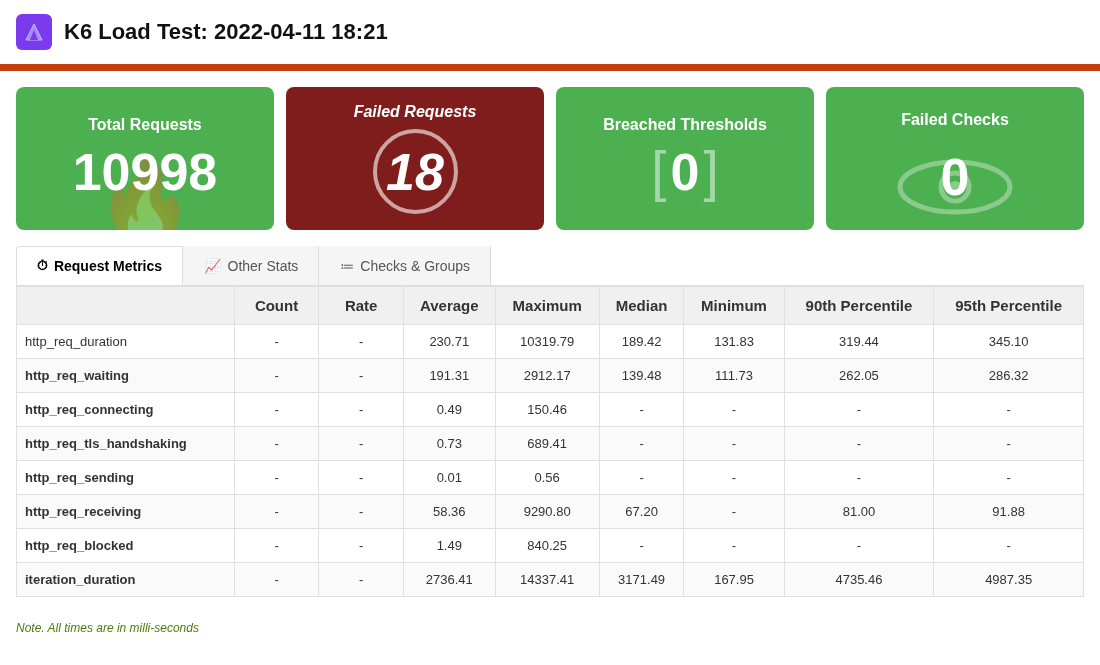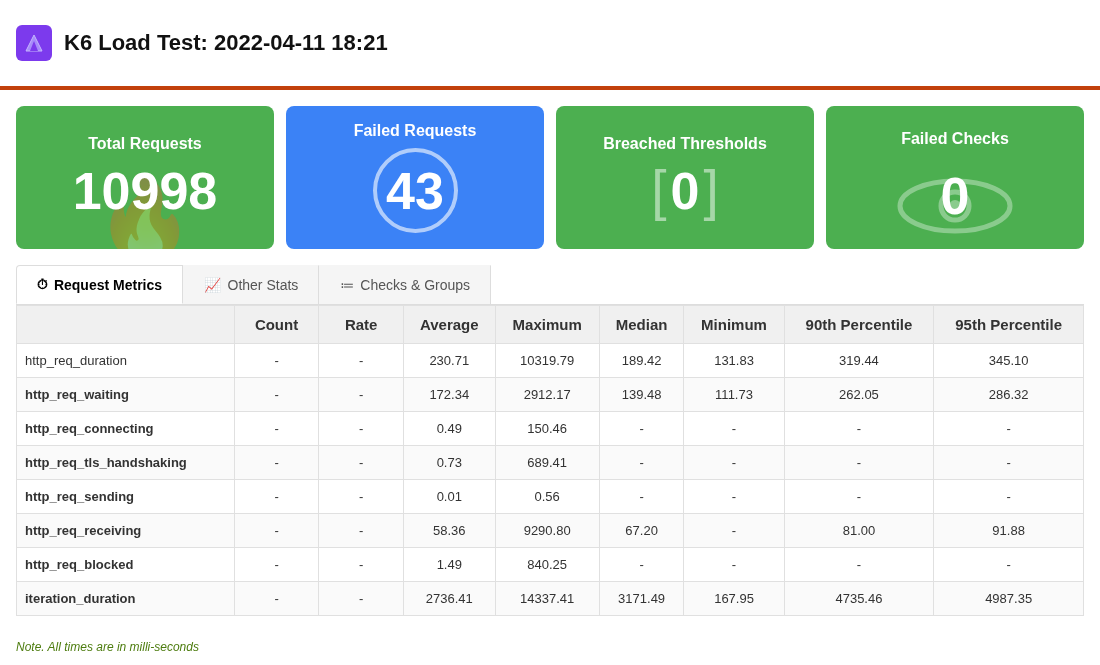--- a/index.html
+++ b/index.html
@@ -1,28 +1,28 @@
 <!DOCTYPE html>
 <html><head>
   <meta charset="utf-8">
   <style>
     * { box-sizing: border-box; margin: 0; padding: 0; }
     body { font-family: Arial, sans-serif; background: #fff; color: #333; font-size: 14px; width: 1100px; }
 
     
-    .header { display: flex; align-items: center; padding: 25px 16px; border-bottom: 4px solid #c2410c; }
+    .header { display: flex; align-items: center; padding: 14px 16px; border-bottom: 7px solid #c2410c; }
     .header-logo { width: 36px; height: 36px; background: #7c3aed; border-radius: 6px; display: flex; align-items: center; justify-content: center; margin-right: 12px; }
     .header-logo svg { width: 24px; height: 24px; }
     .header-title { font-size: 22px; font-weight: bold; color: #111; }
 
     
     .stats-row { display: flex; gap: 12px; padding: 16px; }
     .stat-card { flex: 1; border-radius: 8px; padding: 16px; display: flex; flex-direction: column; align-items: center; justify-content: center; min-height: 130px; position: relative; overflow: hidden; }
     .stat-card.green { background: #4caf50; }
-    .stat-card.red { background: #3b82f6; }
+    .stat-card.red { background: #7f1d1d; font-style: italic; }
     .stat-card-title { color: #fff; font-size: 16px; font-weight: bold; margin-bottom: 8px; text-align: center; z-index: 2; position: relative; }
     .stat-card-value { color: #fff; font-size: 52px; font-weight: bold; z-index: 2; position: relative; text-align: right; }
     .stat-card-bg-icon { position: absolute; bottom: -10px; opacity: 0.3; z-index: 1; }
 
     
     .flame-icon { font-size: 80px; line-height: 1; }
     .alert-inner { font-size: 52px; font-weight: bold; color: #fff; }
 
     
     .tabs-row { display: flex; border-bottom: 1px solid #ddd; margin: 0 16px; }
@@ -70,21 +70,21 @@
   <div class="stat-card green">
     <div class="stat-card-title">Total Requests</div>
     <div class="stat-card-value">10998</div>
     <div class="stat-card-bg-icon flame-icon">🔥</div>
   </div>
 
   <div class="stat-card red">
     <div class="stat-card-title">Failed Requests</div>
     <div class="card-value-wrapper">
       <div class="failed-req-circle">
-        <span class="alert-inner">43</span>
+        <span class="alert-inner">18</span>
       </div>
     </div>
   </div>
 
   <div class="stat-card green">
     <div class="stat-card-title">Breached Thresholds</div>
     <div class="threshold-icon-wrapper">
       <span class="bracket" style="font-size:55px; color:rgba(255,255,255,0.5);">[</span>
       <span style="font-size:52px; font-weight:bold; color:#fff;">0</span>
       <span class="bracket" style="font-size:55px; color:rgba(255,255,255,0.5);">]</span>
@@ -145,21 +145,21 @@
           <td>10319.79</td>
           <td>189.42</td>
           <td>131.83</td>
           <td>319.44</td>
           <td>345.10</td>
         </tr>
         <tr>
           <td style="font-weight: bold;">http_req_waiting</td>
           <td>-</td>
           <td>-</td>
-          <td>172.34</td>
+          <td>191.31</td>
           <td>2912.17</td>
           <td>139.48</td>
           <td>111.73</td>
           <td>262.05</td>
           <td>286.32</td>
         </tr>
         <tr>
           <td style="font-weight: bold;">http_req_connecting</td>
           <td>-</td>
           <td>-</td>

